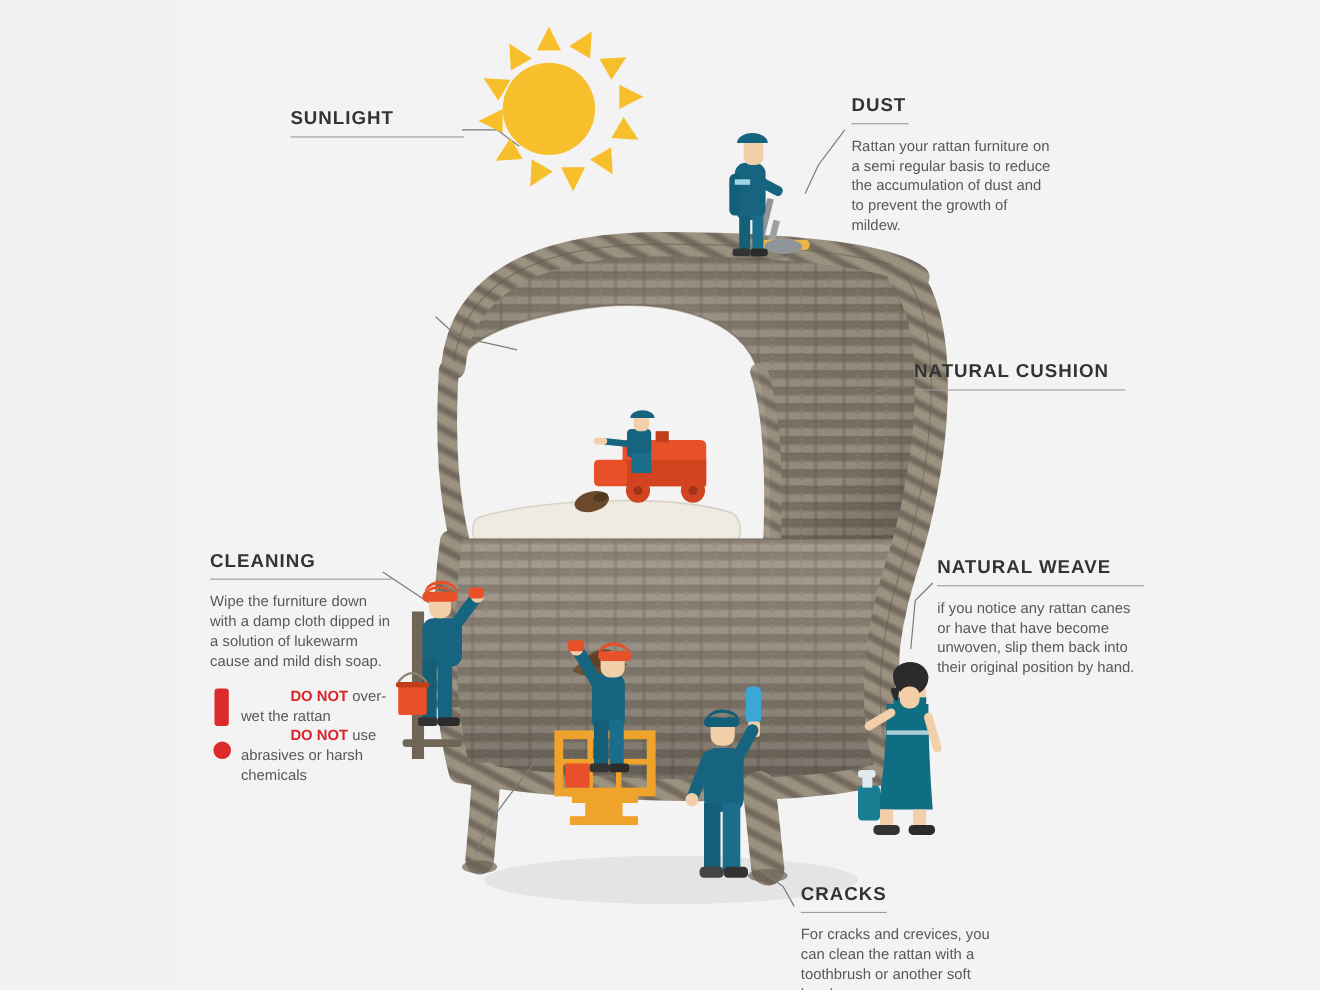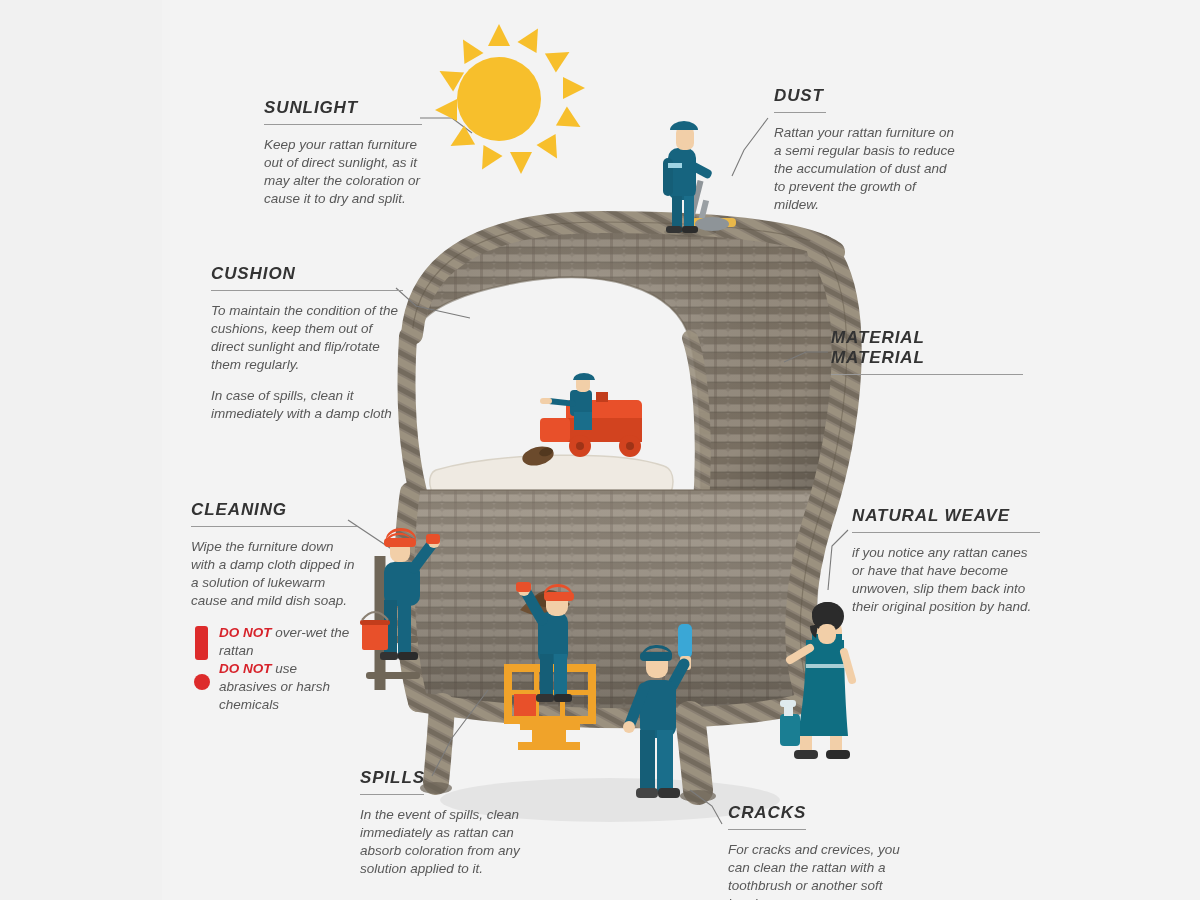--- a/index.html
+++ b/index.html
@@ -2,21 +2,21 @@
 <html><head>
 <meta charset="utf-8">
 <style>
   html,body{margin:0;padding:0;}
   body{
     width:1200px;height:900px;overflow:hidden;
     background:#f2f2f2;
     font-family:"Liberation Sans", sans-serif;
     -webkit-font-smoothing:antialiased;
   }
-  #canvas{position:relative;width:1200px;height:660px;background:#f1f1f1;font-style:italic;}
+  #canvas{position:relative;width:1200px;height:660px;background:#f1f1f1;}
 
   
   .bg-left-strip{position:absolute;left:0;top:0;width:162px;height:900px;background:#f1f1f1;}
   .bg-main{position:absolute;left:162px;top:0;width:1038px;height:900px;background:#f3f3f3;}
 
   
   .callout{position:absolute;}
   .callout h3{
     margin:0 0 6px 0;
     font-size:17px;
@@ -34,21 +34,21 @@
     font-family:"Liberation Sans", sans-serif;
   }
   .callout p:last-child{margin-bottom:0;}
 
   
   .warn{position:relative;padding-left:28px;margin-top:14px;}
   .warn .bang{position:absolute;left:4px;top:2px;width:13px;}
   .warn .bang .bar{width:13px;height:34px;background:#dd2b2b;border-radius:3px;}
   .warn .bang .dot{width:16px;height:16px;border-radius:50%;background:#dd2b2b;margin-top:14px;margin-left:-1px;}
   .warn p{font-size:13.5px;line-height:18px;color:#585858;margin:0;}
-  .warn .nope{color:#d7232b;font-weight:bold;}
+  .warn .nope{color:#d7232b;font-weight:bold;margin-left:45px;}
 
   
   svg.leaders{position:absolute;left:0;top:0;width:1200px;height:900px;pointer-events:none;}
 
   
   .sun{position:absolute;left:424px;top:24px;width:150px;height:150px;}
   .sun .disc{position:absolute;left:33px;top:33px;width:84px;height:84px;border-radius:50%;background:#f7bf2c;}
   .sun .ray{position:absolute;left:50%;top:50%;width:0;height:0;
     border-left:11px solid transparent;border-right:11px solid transparent;
     border-bottom:22px solid #f7bf2c;
@@ -286,38 +286,31 @@
     <div class="ray" style="transform:rotate(210deg) translate(-11px,-75px)"></div>
     <div class="ray" style="transform:rotate(240deg) translate(-11px,-75px)"></div>
     <div class="ray" style="transform:rotate(270deg) translate(-11px,-75px)"></div>
     <div class="ray" style="transform:rotate(300deg) translate(-11px,-75px)"></div>
     <div class="ray" style="transform:rotate(330deg) translate(-11px,-75px)"></div>
   </div>
 
   <div class="callout" style="left:264px;top:98px;width:158px;">
     <h3>SUNLIGHT</h3>
     <div class="rule"></div>
-    <p>Keep your rattan furniture out of direct sunlight, as it may alter the coloration or cause it to dry and split.</p>
   </div>
 
   <div class="callout" style="left:774px;top:86px;width:186px;">
     <h3>DUST</h3>
     <div class="rule" style="width:52px;"></div>
     <p>Rattan your rattan furniture on a semi regular basis to reduce the accumulation of dust and to prevent the growth of mildew.</p>
   </div>
 
-  <div class="callout" style="left:211px;top:264px;width:192px;">
-    <h3>CUSHION</h3>
-    <div class="rule"></div>
-    <p>To maintain the condition of the cushions, keep them out of direct sunlight and flip/rotate them regularly.</p>
-    <p>In case of spills, clean it immediately with a damp cloth</p>
-  </div>
 
   <div class="callout" style="left:831px;top:328px;width:192px;">
-    <h3>MATERIAL MATERIAL</h3>
+    <h3>NATURAL CUSHION</h3>
     <div class="rule"></div>
   </div>
 
   <div class="callout" style="left:191px;top:500px;width:166px;">
     <h3>CLEANING</h3>
     <div class="rule"></div>
     <p>Wipe the furniture down with a damp cloth dipped in a solution of lukewarm cause and mild dish soap.</p>
 
     <div class="warn">
       <div class="bang">
@@ -328,25 +321,20 @@
       <p><span class="nope">DO NOT</span><span> use abrasives or harsh chemicals</span></p>
     </div>
   </div>
 
   <div class="callout" style="left:852px;top:506px;width:188px;">
     <h3>NATURAL WEAVE</h3>
     <div class="rule"></div>
     <p>if you notice any rattan canes or have that have become unwoven, slip them back into their original position by hand.</p>
   </div>
 
-  <div class="callout" style="left:360px;top:768px;width:178px;">
-    <h3>SPILLS</h3>
-    <div class="rule" style="width:64px;"></div>
-    <p>In the event of spills, clean immediately as rattan can absorb coloration from any solution applied to it.</p>
-  </div>
 
   <div class="callout" style="left:728px;top:803px;width:176px;">
     <h3>CRACKS</h3>
     <div class="rule" style="width:78px;"></div>
     <p>For cracks and crevices, you can clean the rattan with a toothbrush or another soft brush.</p>
   </div>
 
 </div>
 
 </body></html>

